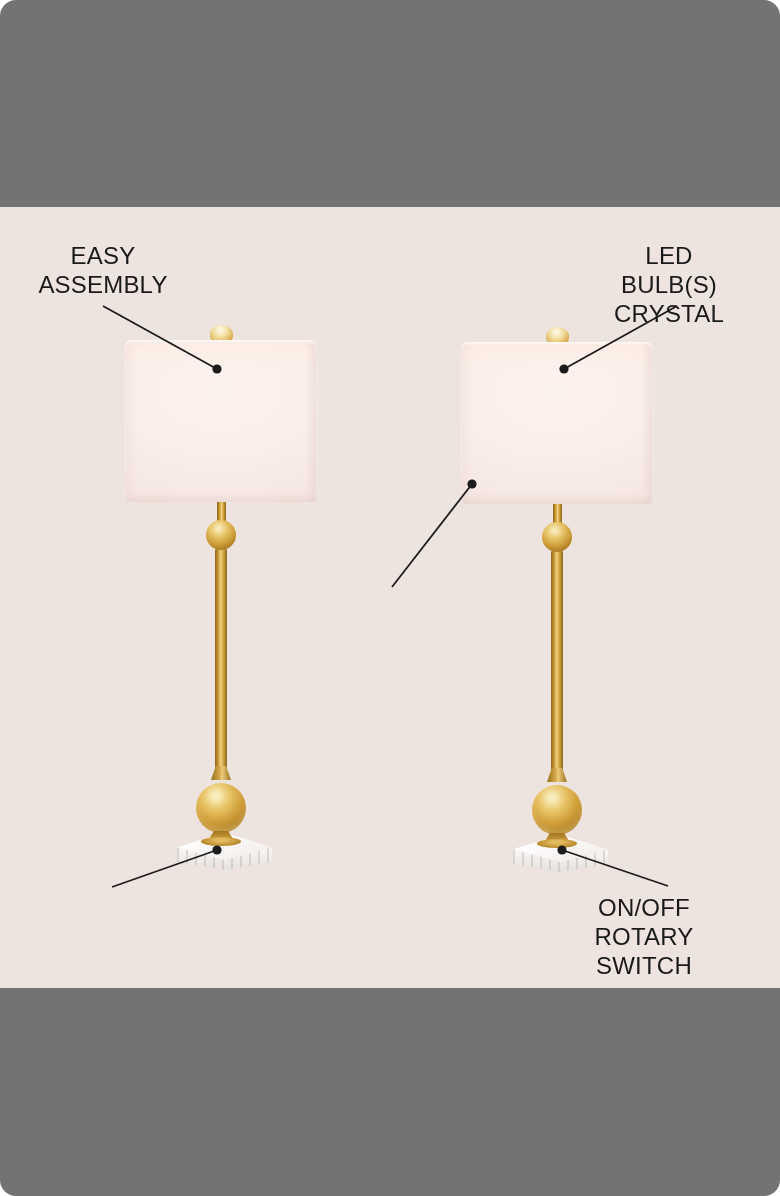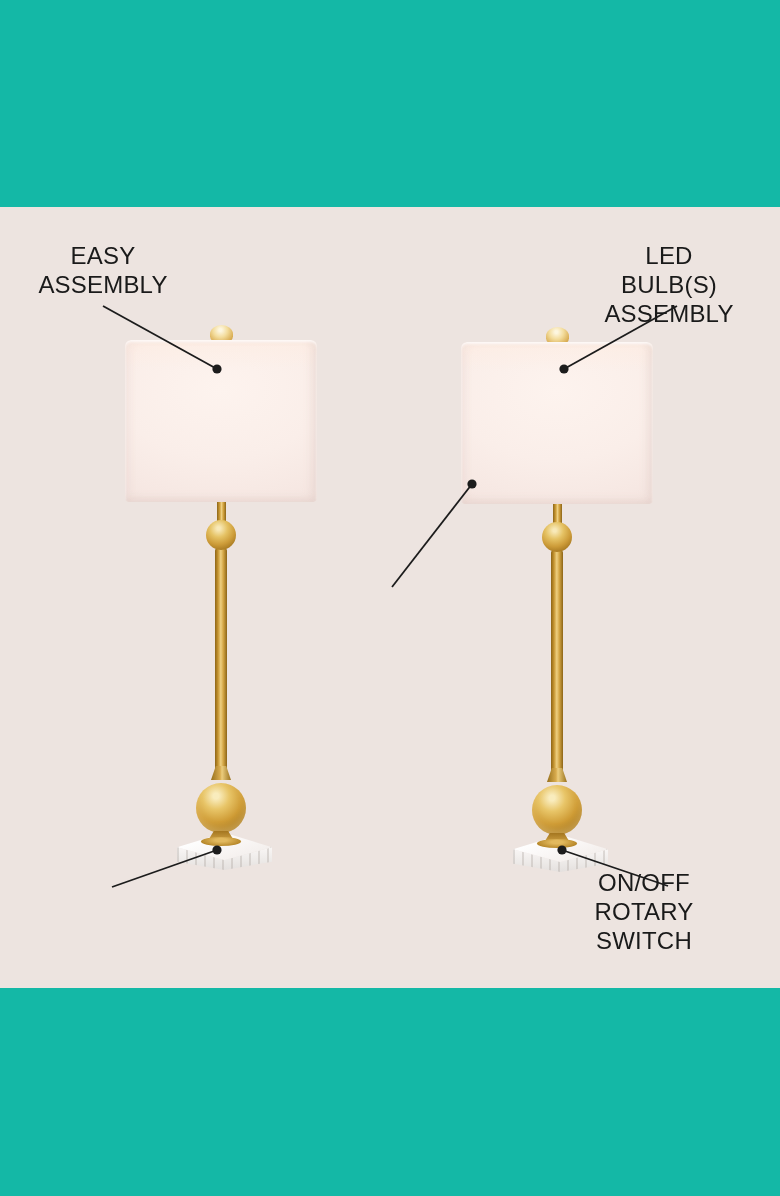--- a/index.html
+++ b/index.html
@@ -113,21 +113,21 @@
     clip-path: polygon(0 40%, 50% 74%, 100% 40%, 100% 78%, 50% 100%, 0 78%);
     background:
       repeating-linear-gradient(90deg, rgba(172,164,158,0.35) 0 2px, rgba(255,255,255,0.0) 2px 9px),
       linear-gradient(to bottom, #f9f6f5 40%, #edeae8 75%, #e4e0de 100%);
     z-index: 1;
   }
 </style>
 </head>
 <body>
 
-<div class="canvas" style="background: #14b8a6;">
+<div class="canvas" style="background: #737373; border-radius: 16px;">
 
   <div class="panel" style="top: 207px; height: 781px; background: rgb(237, 228, 224);"></div>
 
   <div class="lamp" style="left: 125px; top: 322px;">
     <div class="finial"></div>
     <div class="shade"></div>
     <div class="stub"></div>
     <div class="small-ball"></div>
     <div class="stem"></div>
     <div class="collar"></div>
@@ -152,22 +152,22 @@
     <div class="foot"></div>
     <div class="base">
       <div class="base-top"></div>
       <div class="base-front"></div>
     </div>
   </div>
 
   <div class="ann-label" style="left: 103px; top: 241px; color: rgb(26, 26, 26);">EASY
 ASSEMBLY</div>
   <div class="ann-label" style="left: 669px; top: 241px; color: rgb(26, 26, 26);">LED BULB(S)
-ASSEMBLY</div>
-  <div class="ann-label" style="left: 644px; top: 868px; color: rgb(26, 26, 26);">ON/OFF
+CRYSTAL</div>
+  <div class="ann-label" style="left: 644px; top: 893px; color: rgb(26, 26, 26);">ON/OFF
 ROTARY SWITCH</div>
 
   <svg class="callouts" width="780" height="1196" viewBox="0 0 780 1196">
       <line x1="103" y1="306" x2="217" y2="369" stroke="#1c1c1c" stroke-width="1.8"></line>
       <circle cx="217" cy="369" r="4.6" fill="#1c1c1c"></circle>
       <line x1="677" y1="306" x2="564" y2="369" stroke="#1c1c1c" stroke-width="1.8"></line>
       <circle cx="564" cy="369" r="4.6" fill="#1c1c1c"></circle>
       <line x1="392" y1="587" x2="472" y2="484" stroke="#1c1c1c" stroke-width="1.8"></line>
       <circle cx="472" cy="484" r="4.6" fill="#1c1c1c"></circle>
       <line x1="112" y1="887" x2="217" y2="850" stroke="#1c1c1c" stroke-width="1.8"></line>

